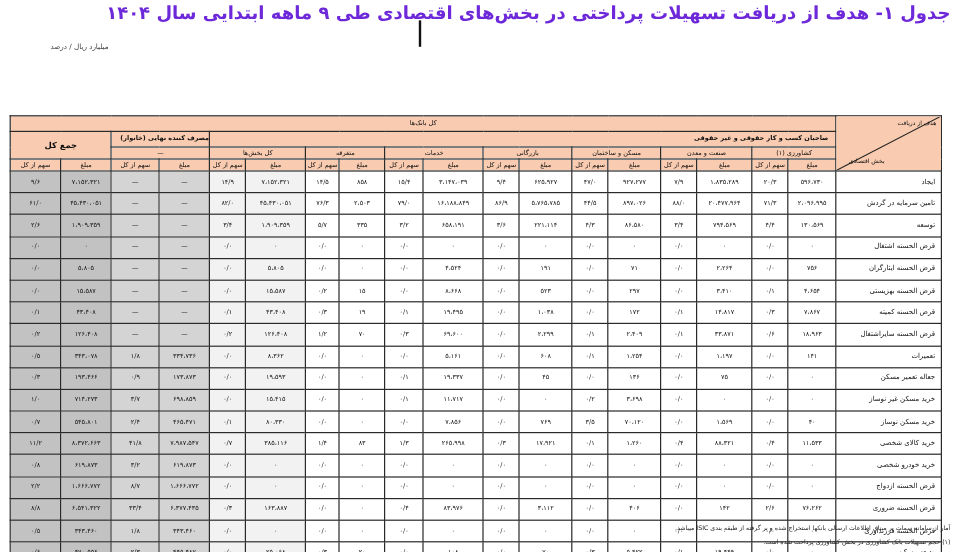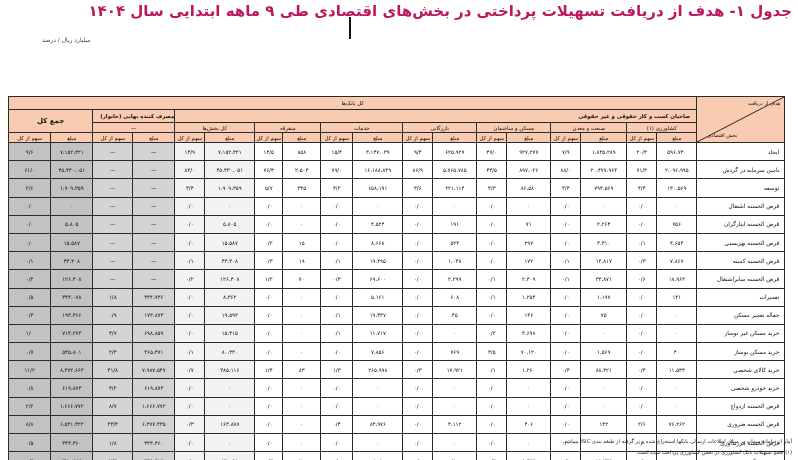--- a/index.html
+++ b/index.html
@@ -1,17 +1,17 @@
 <!DOCTYPE html>
 <html><head>
 <meta charset="utf-8">
 <style>
   html, body { margin:0; padding:0; background:#ffffff; }
   body { width:798px; height:460px; overflow:hidden; font-family:"DejaVu Sans", sans-serif; position:relative; }
-  .title { position:absolute; top:2px; right:6px; font-size:15px; font-weight:bold; color:#be185d; direction:rtl; white-space:nowrap; letter-spacing:-0.2px; }
+  .title { position:absolute; top:2px; right:6px; font-size:15px; font-weight:bold; color:#6d28d9; direction:rtl; white-space:nowrap; letter-spacing:-0.2px; }
   .unit { position:absolute; top:36px; left:42px; font-size:6px; color:#444; direction:rtl; }
   table.t { position:absolute; top:48px; left:8px; width:776px; border-collapse:collapse; direction:rtl; table-layout:fixed;margin-top:48px; }
   table.t td { border:1px solid #2a2a2a; font-size:5.4px; text-align:center; padding:0; height:17.2px; white-space:nowrap; overflow:hidden; color:#111; }
   table.t tr.h td { height:9px; background:#f9cbb0; font-size:5.4px; }
   table.t tr.h0 td { height:12px; }
   .red { color:#c00000; font-weight:bold; }
   .diag { position:relative; background:#f9cbb0 !important; }
   .diag svg { position:absolute; left:0; top:0; width:100%; height:100%; }
   .diag .a { position:absolute; top:3px; right:4px; font-size:5px; }
   .diag .b { position:absolute; bottom:4px; left:10px; font-size:5px; }

